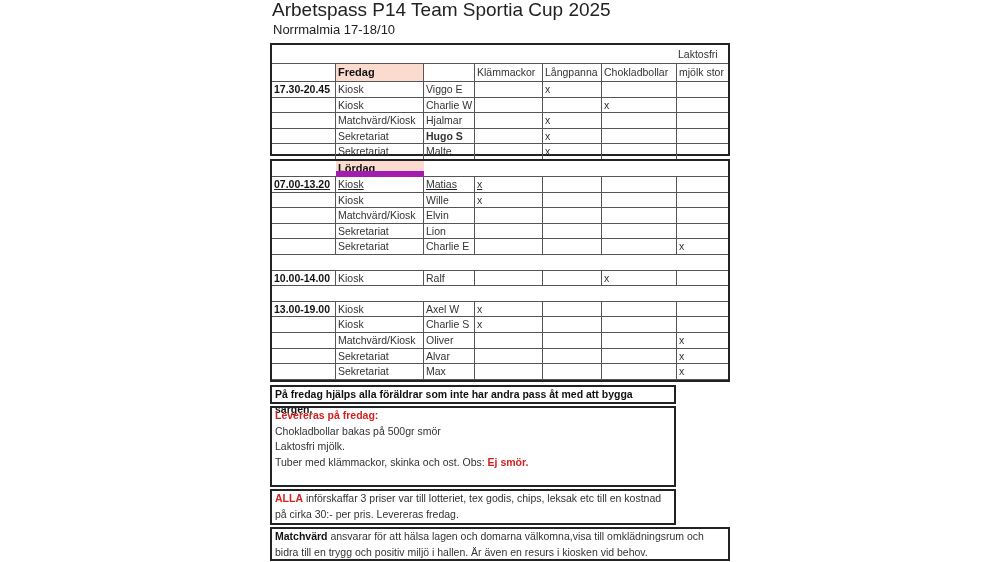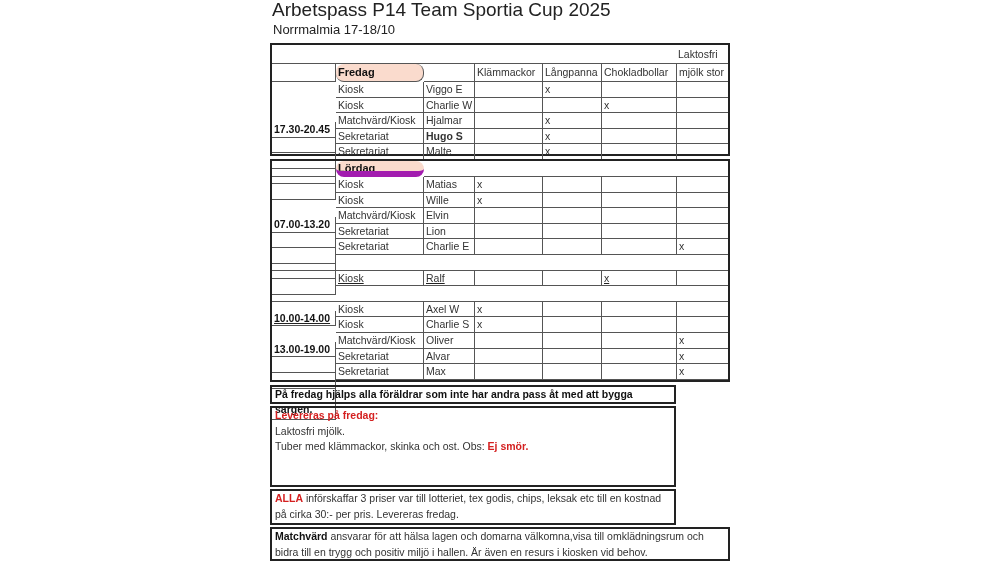--- a/index.html
+++ b/index.html
@@ -6,22 +6,22 @@
   body { width:1000px; height:562px; position:relative; overflow:hidden;
          font-family:"Liberation Sans", "DejaVu Sans", sans-serif; color:#222; }
   .title { position:absolute; left:272px; top:-1px; font-size:19px; color:#222; white-space:nowrap; }
   .subtitle { position:absolute; left:273px; top:22px; font-size:13px; color:#222; white-space:nowrap; }
 
   .tbl { position:absolute; left:270px; border:2px solid #222; box-sizing:border-box; }
   .row { position:absolute; left:0; height:15.6px; display:flex;justify-content:space-between; }
   .cell { box-sizing:border-box; height:100%; border-right:1px solid #555; border-bottom:1px solid #555;
           font-size:10.5px; line-height:15px; padding-left:2px; white-space:nowrap; overflow:hidden; color:#333; }
   .cell:last-child { border-right:none; }
-  .bold { font-weight:bold; color:#111;margin-top:40px; }
-  .day { background:#fadbcd; font-weight:bold; color:#111; font-size:11px;border-radius:8px; }
+  .bold { font-weight:bold; color:#111; }
+  .day { background:#fadbcd; font-weight:bold; color:#111; font-size:11px; }
   .noborder { border-right:none; }
   .note { position:absolute; left:270px; border:2px solid #222; box-sizing:border-box;
           font-size:10.5px; line-height:15.5px; padding:0 3px; color:#333; }
   .red { color:#d42020; font-weight:bold; }
   .b { font-weight:bold; color:#111; }
 </style>
 </head>
 <body>
 
 <div class="title">Arbetspass P14 Team Sportia Cup 2025</div>
@@ -90,21 +90,21 @@
     </div>
 </div>
 
 <div class="tbl" style="top:159px;width:460px;height:223px;">
   <div class="row" style="top:0;height:16px;width:456px;">
     <div class="cell noborder" style="width:64px;border-bottom:1px solid #555;"></div>
     <div class="cell day noborder" style="width:88px;border-bottom:6px solid #a21caf;">Lördag</div>
     <div class="cell" style="width:304px;border-bottom:1px solid #555;"></div>
   </div>
   <div id="lor-rows">
-      <div class="row" style="top: 16px; width: 456px;">
+      <div class="row" style="top: 16px; width: 456px; text-decoration: underline;">
         <div class="cell bold" style="width: 64px;">07.00-13.20</div>
         <div class="cell" style="width: 88px;">Kiosk</div>
         <div class="cell" style="width: 51px;">Matias</div>
         <div class="cell" style="width: 68px;">x</div>
         <div class="cell" style="width: 59px;"></div>
         <div class="cell" style="width: 75px;"></div>
         <div class="cell" style="width: 51px;"></div>
       </div>
       <div class="row" style="top: 31.6px; width: 456px;">
         <div class="cell bold" style="width: 64px;"></div>
@@ -138,21 +138,21 @@
         <div class="cell" style="width: 88px;">Sekretariat</div>
         <div class="cell" style="width: 51px;">Charlie E</div>
         <div class="cell" style="width: 68px;"></div>
         <div class="cell" style="width: 59px;"></div>
         <div class="cell" style="width: 75px;"></div>
         <div class="cell" style="width: 51px;">x</div>
       </div>
       <div class="row" style="top: 94px; width: 456px;">
         <div class="cell" style="width: 456px;"></div>
       </div>
-      <div class="row" style="top: 109.6px; width: 456px; text-decoration: underline;">
+      <div class="row" style="top: 109.6px; width: 456px;">
         <div class="cell bold" style="width: 64px;">10.00-14.00</div>
         <div class="cell" style="width: 88px;">Kiosk</div>
         <div class="cell" style="width: 51px;">Ralf</div>
         <div class="cell" style="width: 68px;"></div>
         <div class="cell" style="width: 59px;"></div>
         <div class="cell" style="width: 75px;">x</div>
         <div class="cell" style="width: 51px;"></div>
       </div>
       <div class="row" style="top: 125.2px; width: 456px;">
         <div class="cell" style="width: 456px;"></div>
@@ -204,20 +204,21 @@
       </div>
     </div>
 </div>
 
 <div class="note b" style="top:385px;width:406px;height:19px;line-height:15px;">
   <span>På fredag hjälps alla föräldrar som inte har andra pass åt med att bygga sargen.</span>
 </div>
 
 <div class="note" style="top:406px;width:406px;height:81px;">
   <div class="red">Levereras på fredag:</div>
+  <div>Chokladbollar bakas på 500gr smör</div>
   <div>Laktosfri mjölk.</div>
   <div><span>Tuber med klämmackor, skinka och ost. Obs: </span><span class="red">Ej smör.</span></div>
 </div>
 
 <div class="note" style="top:489px;width:406px;height:36px;">
   <span class="red">ALLA</span><span> införskaffar 3 priser var till lotteriet, tex godis, chips, leksak etc till en kostnad på cirka 30:- per pris. Levereras fredag.</span>
 </div>
 
 <div class="note" style="top:527px;width:460px;height:34px;">
   <span class="b">Matchvärd</span><span> ansvarar för att hälsa lagen och domarna välkomna,visa till omklädningsrum och bidra till en trygg och positiv miljö i hallen. Är även en resurs i kiosken vid behov.</span>

